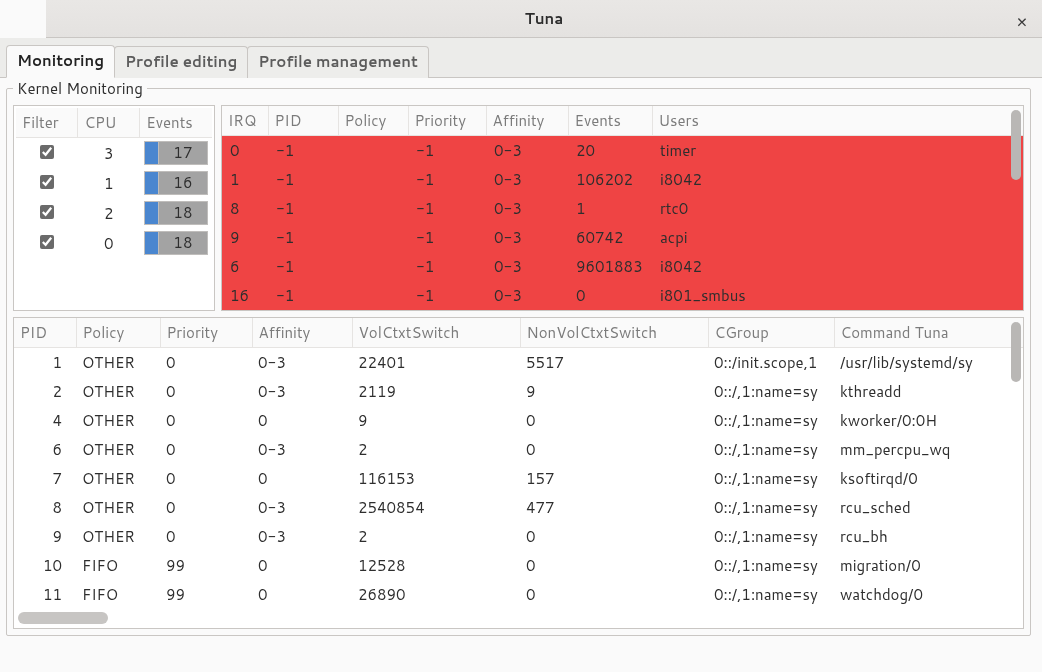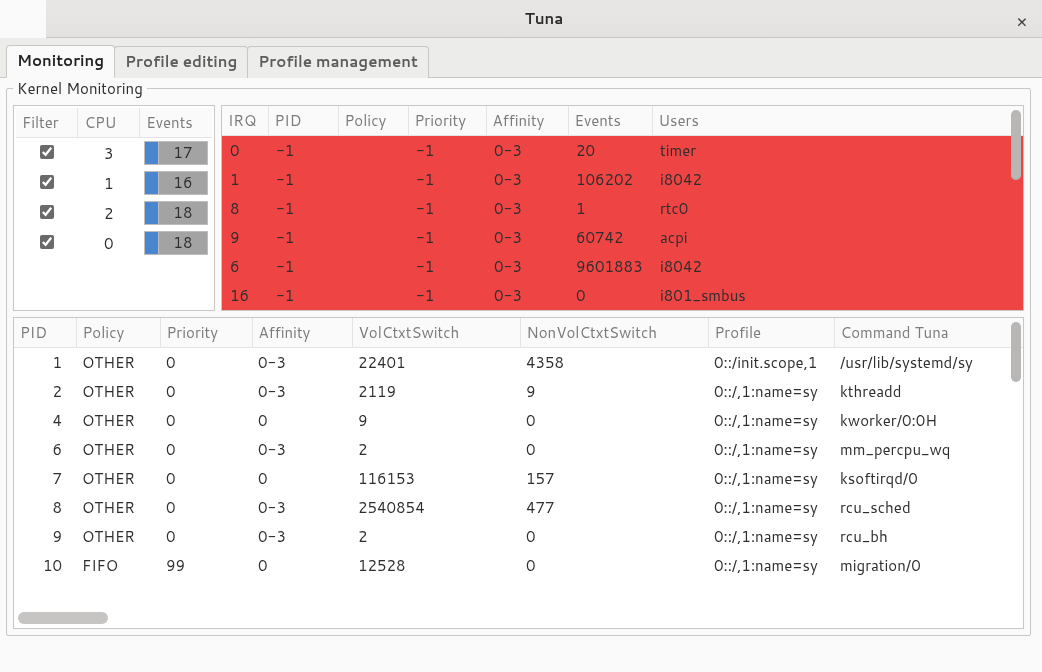--- a/index.html
+++ b/index.html
@@ -268,32 +268,32 @@
             <col>
         </colgroup>
         <thead>
             <tr>
           <th>PID</th>
           <th>Policy</th>
           <th>Priority</th>
           <th>Affinity</th>
           <th>VolCtxtSwitch</th>
           <th>NonVolCtxtSwitch</th>
-          <th>Profile</th>
+          <th>CGroup</th>
           <th>Command Tuna</th>
         </tr>
           </thead>
         <tbody id="proc-body">
             <tr>
               <td class="pid">1</td>
               <td>OTHER</td>
               <td>0</td>
               <td>0-3</td>
               <td>22401</td>
-              <td>4358</td>
+              <td>5517</td>
               <td>0::/init.scope,1</td>
               <td>/usr/lib/systemd/sy</td>
             </tr>
             <tr>
               <td class="pid">2</td>
               <td>OTHER</td>
               <td>0</td>
               <td>0-3</td>
               <td>2119</td>
               <td>9</td>
@@ -352,20 +352,30 @@
             </tr>
             <tr>
               <td class="pid">10</td>
               <td>FIFO</td>
               <td>99</td>
               <td>0</td>
               <td>12528</td>
               <td>0</td>
               <td>0::/,1:name=sy</td>
               <td>migration/0</td>
+            </tr>
+            <tr>
+              <td class="pid">11</td>
+              <td>FIFO</td>
+              <td>99</td>
+              <td>0</td>
+              <td>26890</td>
+              <td>0</td>
+              <td>0::/,1:name=sy</td>
+              <td>watchdog/0</td>
             </tr>
           </tbody>
       </table>
       <div class="vsb">
         <div class="thumb" style="height:60px; margin-top:2px;"></div>
       </div>
       <div class="hscroll"></div>
     </div>
 
   </fieldset>

